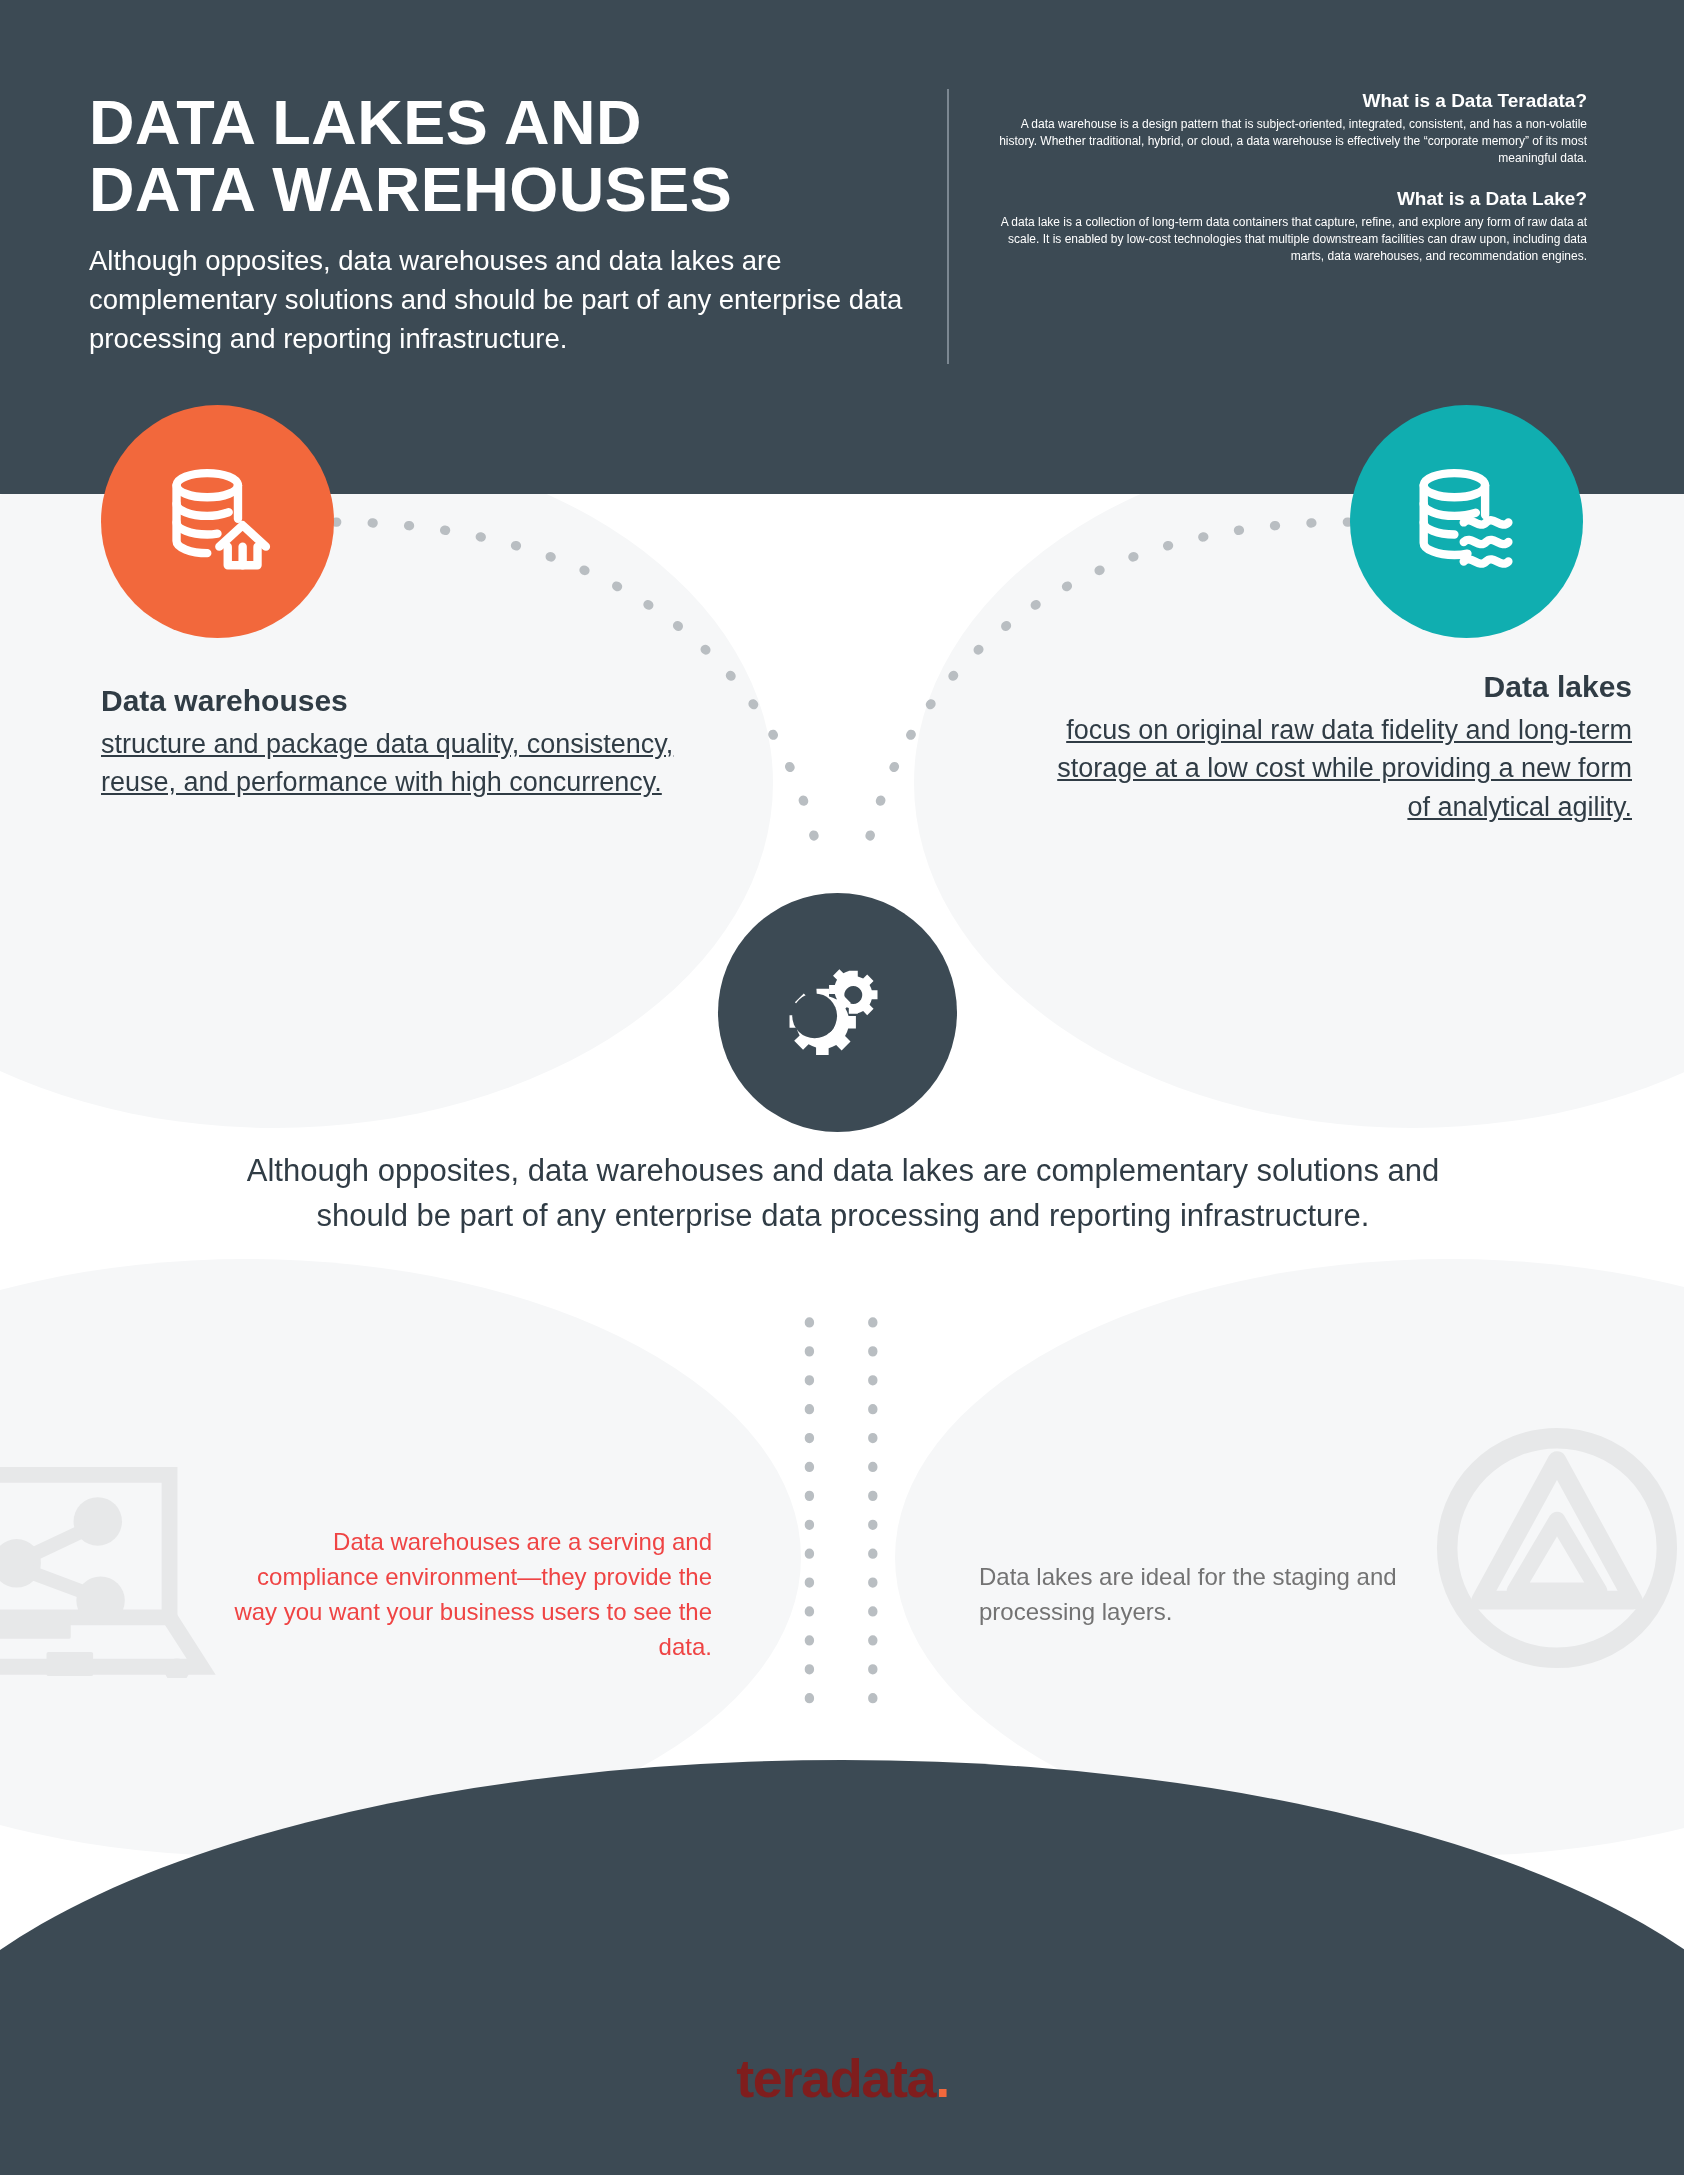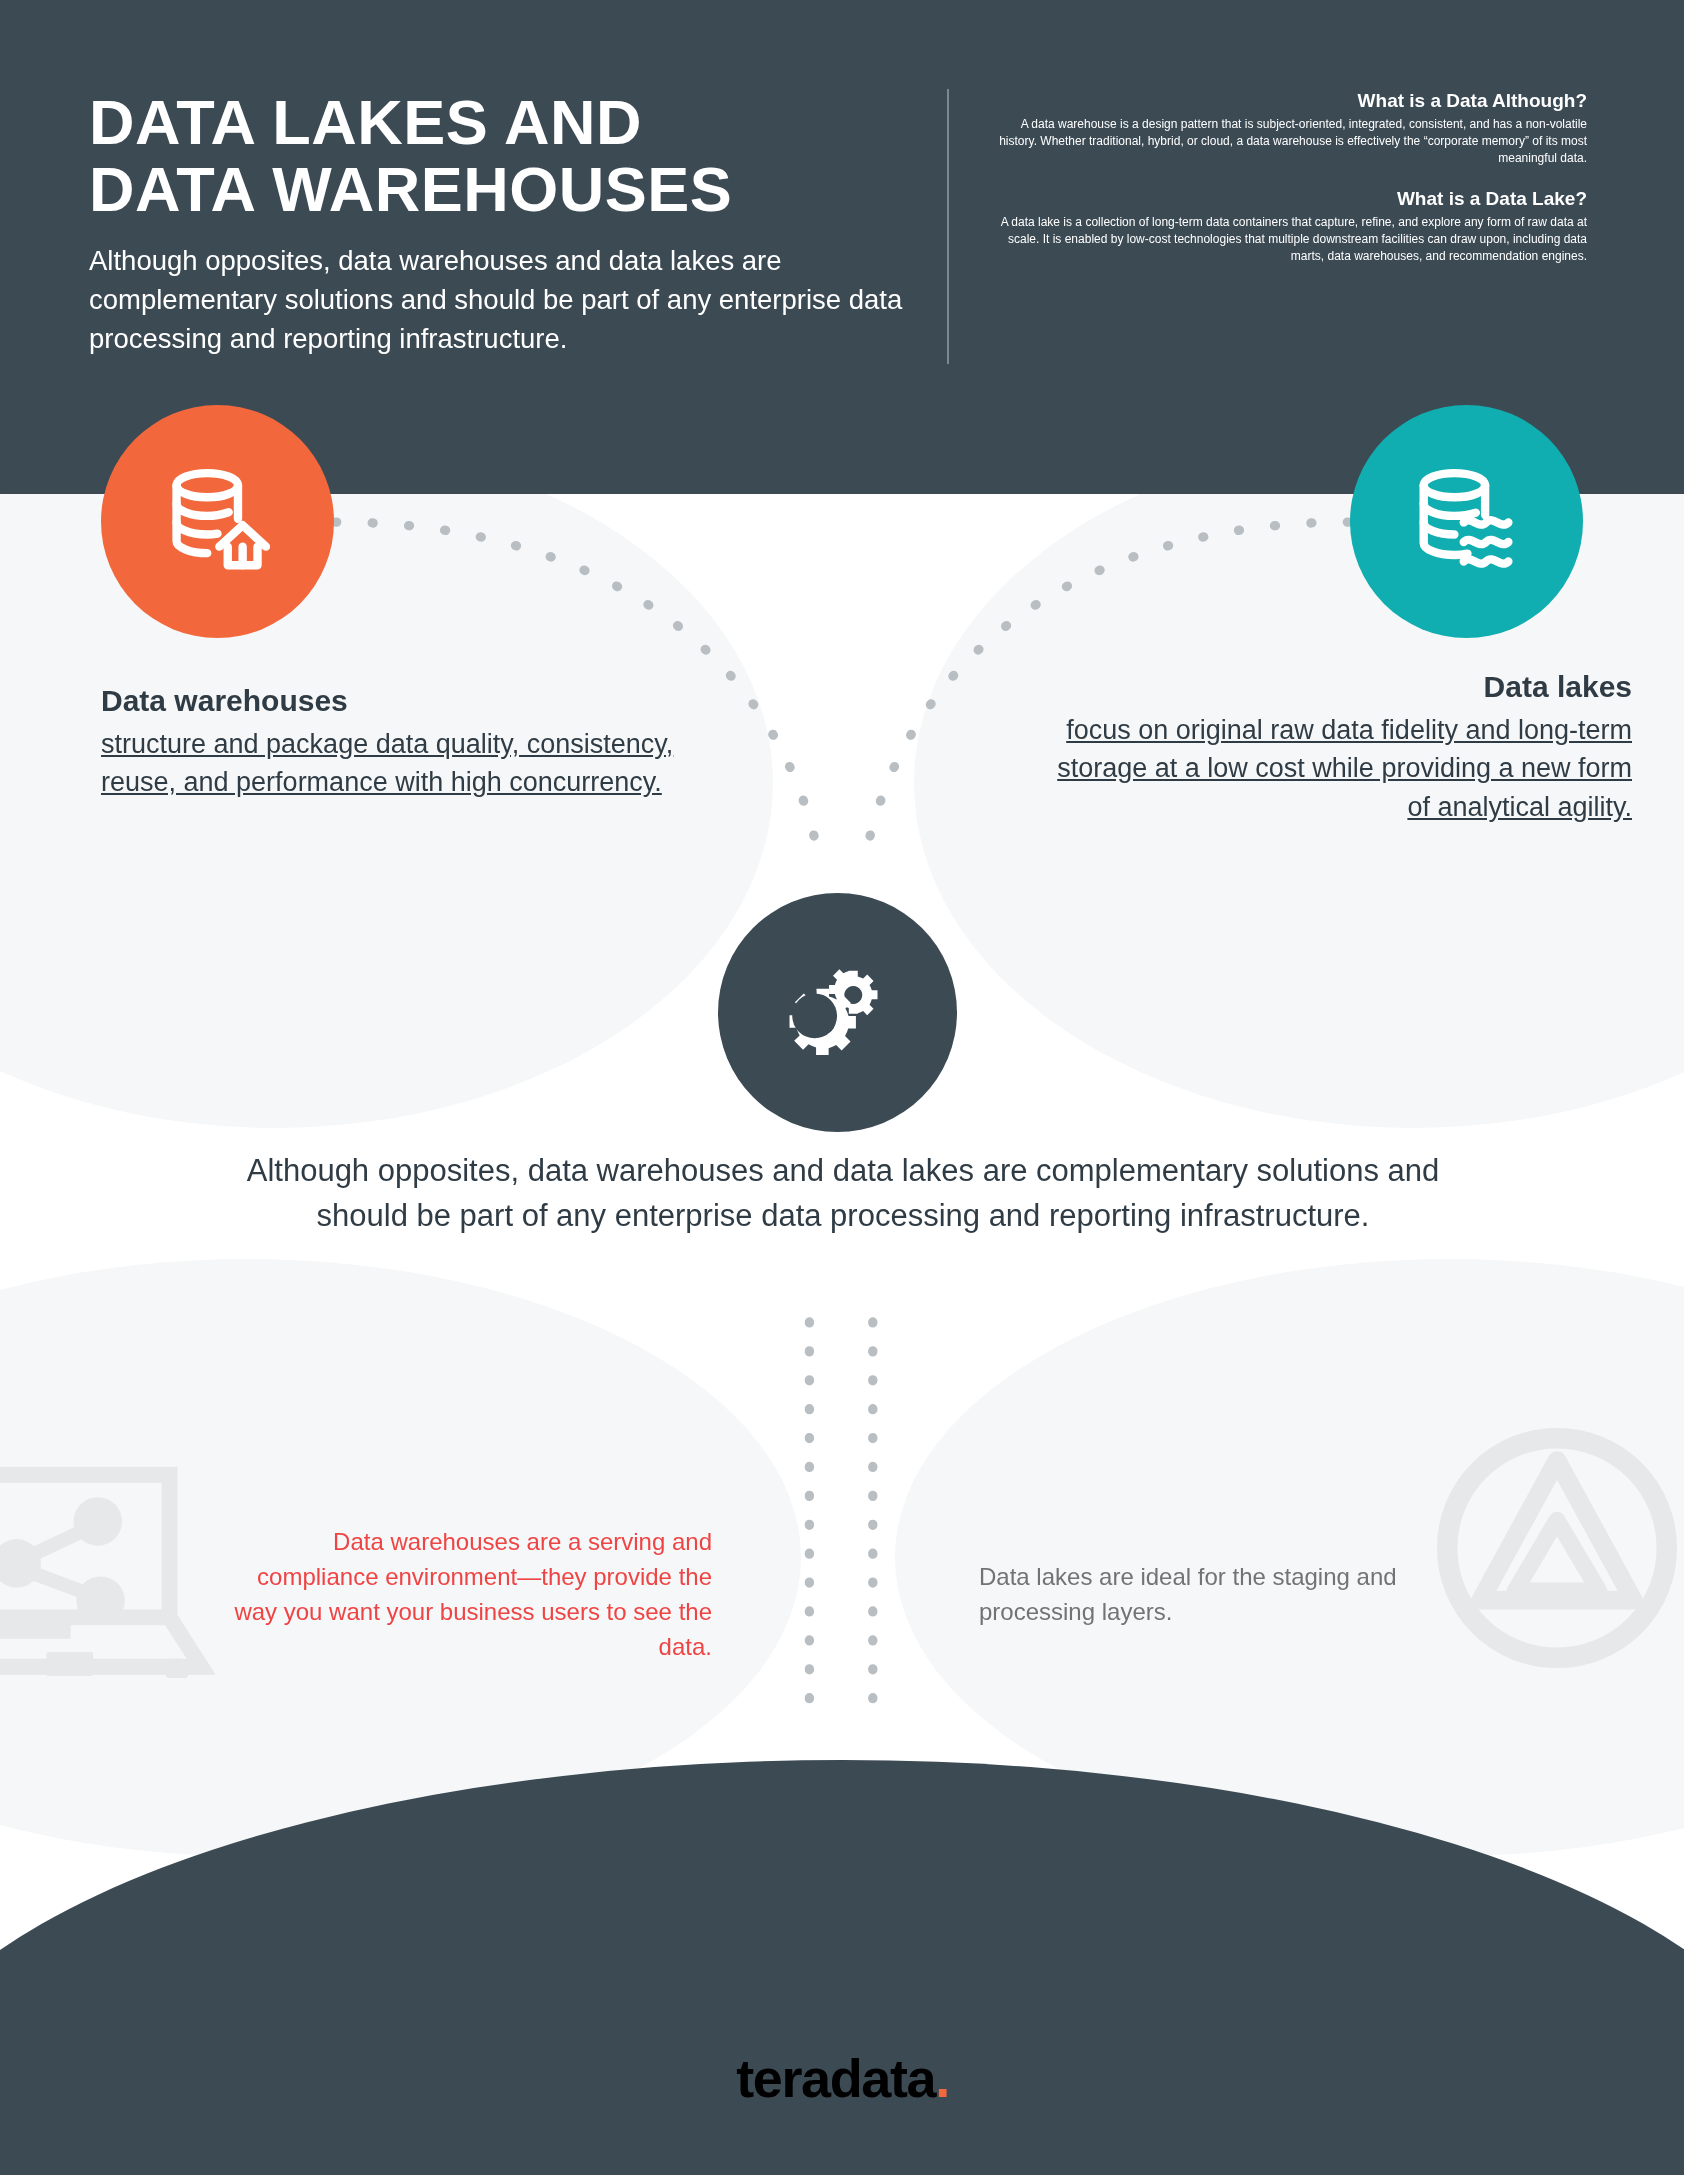--- a/index.html
+++ b/index.html
@@ -205,21 +205,21 @@
   .footer-sub b { font-weight: bold; }
   .footer-logo {
     position: absolute;
     left: 0; top: 2047px;
     width: 1685px;
     text-align: center;
   }
   .logo-word {
     font-size: 54px;
     font-weight: bold;
-    color: #000000;
+    color: #7f1d1d;
     letter-spacing: -1.4px;
   }
   .logo-dot { color: #f2683c; }
 
   
   .svg-layer {
     position: absolute;
     left: 0; top: 0;
     width: 1685px; height: 2176px;
     pointer-events: none;
@@ -276,21 +276,21 @@
   <div class="title">
     <span class="line">DATA LAKES AND</span>
     <span class="line">DATA WAREHOUSES</span>
   </div>
 
   <div class="subtitle">Although opposites, data warehouses and data lakes are complementary solutions and should be part of any enterprise data processing and reporting infrastructure.</div>
 
   <div class="divider-vert"></div>
 
   <div class="defs">
-    <div class="def-head">What is a Data Although?</div>
+    <div class="def-head">What is a Data Teradata?</div>
     <div class="def-body">A data warehouse is a design pattern that is subject-oriented, integrated, consistent, and has a non-volatile history. Whether traditional, hybrid, or cloud, a data warehouse is effectively the “corporate memory” of its most meaningful data.</div>
     <div class="def-gap"></div>
     <div class="def-head">What is a Data Lake?</div>
     <div class="def-body">A data lake is a collection of long-term data containers that capture, refine, and explore any form of raw data at scale. It is enabled by low-cost technologies that multiple downstream facilities can draw upon, including data marts, data warehouses, and recommendation engines.</div>
   </div>
 
   <div class="badge badge-warehouse">
     <svg width="121" height="121" viewBox="0 0 130 130" xmlns="http://www.w3.org/2000/svg">
       <g fill="none" stroke="#ffffff" stroke-width="9" stroke-linecap="round" stroke-linejoin="round">
         <ellipse cx="54" cy="26" rx="33" ry="13"></ellipse>

